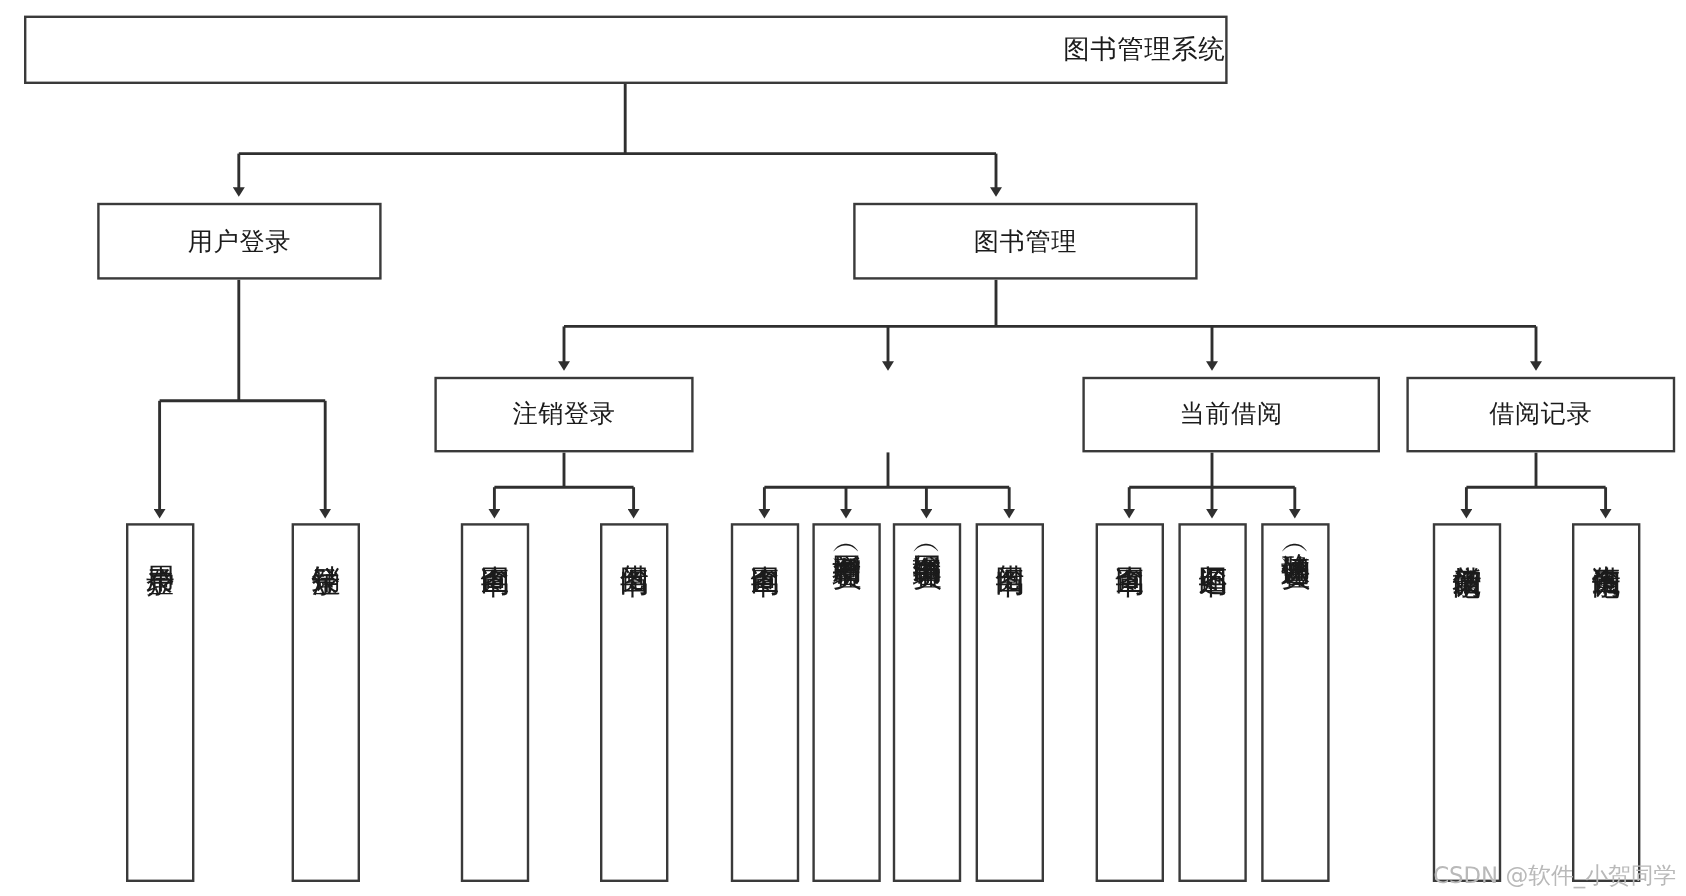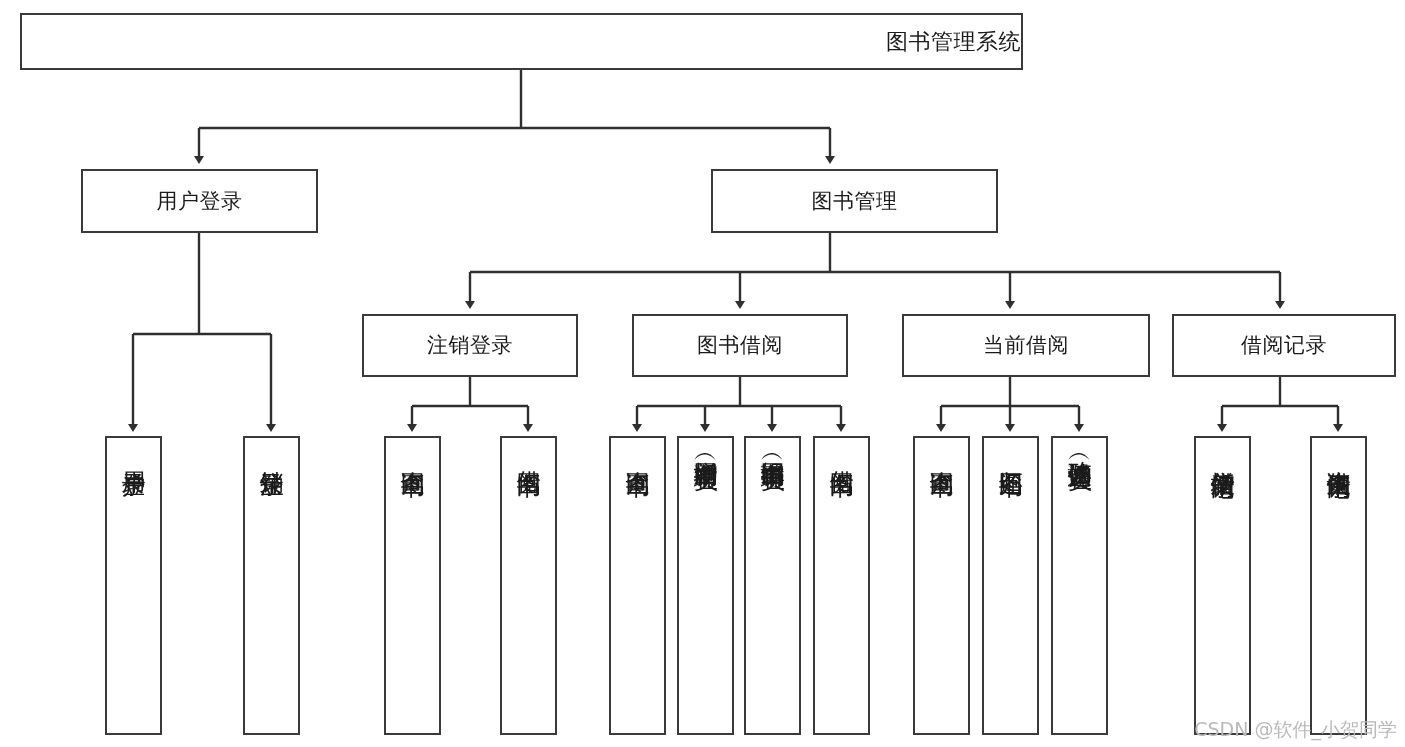--- a/index.html
+++ b/index.html
@@ -137,23 +137,20 @@
   <div class="node h-node" style="left:81px; top:169px; width:237px; height:64px;">
     <span class="node-label">用户登录</span>
   </div>
   <div class="node h-node" style="left:711px; top:169px; width:287px; height:64px;">
     <span class="node-label">图书管理</span>
   </div>
 
   <div class="node h-node" style="left:362px; top:314px; width:216px; height:63px;">
     <span class="node-label">注销登录</span>
   </div>
-  <div class="node h-node" style="left:632px; top:314px; width:216px; height:63px;">
-    <span class="node-label">图书借阅</span>
-  </div>
   <div class="node h-node" style="left:902px; top:314px; width:248px; height:63px;">
     <span class="node-label">当前借阅</span>
   </div>
   <div class="node h-node" style="left:1172px; top:314px; width:224px; height:63px;">
     <span class="node-label">借阅记录</span>
   </div>
 
   <div class="node leaf-node" style="left:105px; top:436px; width:57px; height:299px;">
     <span class="node-label">用户登录</span>
   </div>

